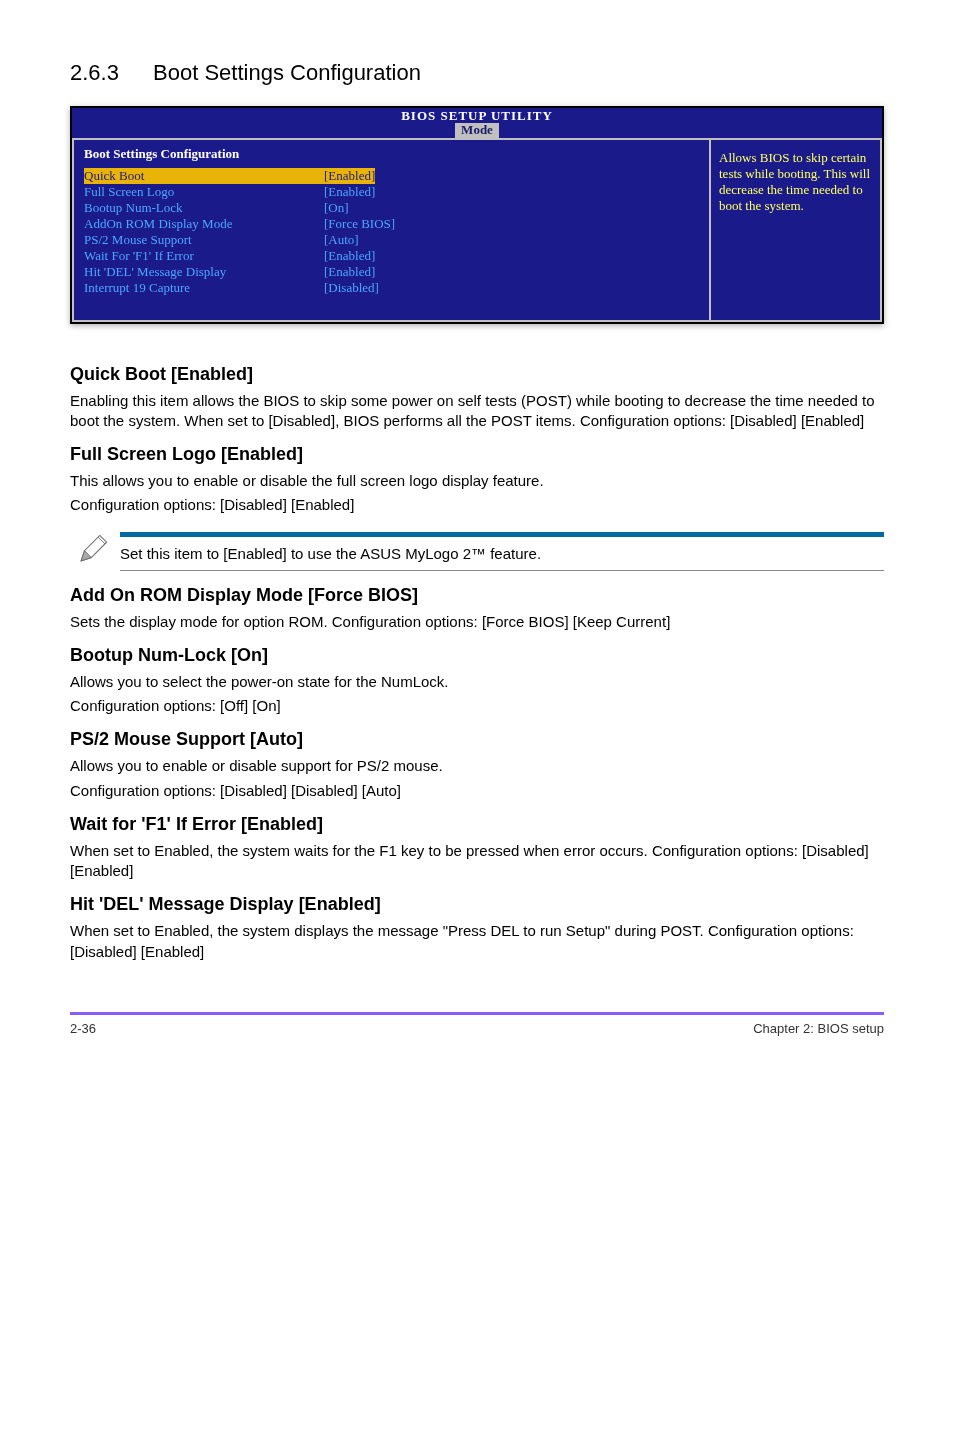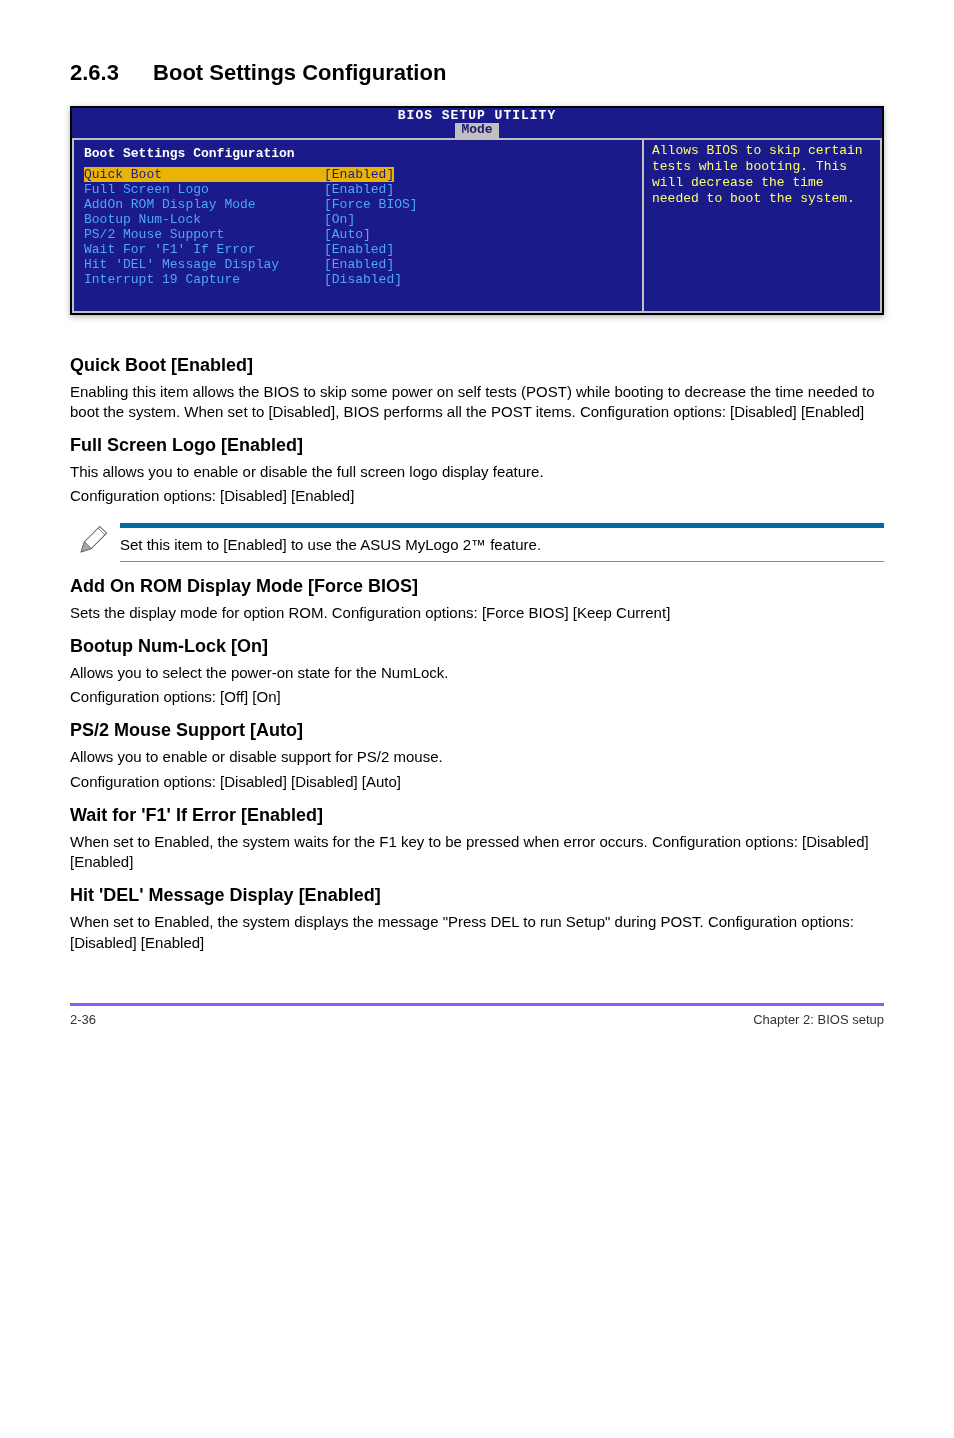--- a/index.html
+++ b/index.html
@@ -6,29 +6,29 @@
   body {
     background: #ffffff;
     font-family: Arial, Helvetica, sans-serif;
     color: #000000;
     width: 954px;
     margin: 0 auto;
     padding: 60px 70px 30px 70px;
   }
   .section-header {
     font-size: 22px;
-    font-weight: bold;
+    font-weight: normal;
     margin-bottom: 20px;
   }
   .section-number { display: inline-block; margin-right: 28px; }
   .bios-box {
     border: 2px solid #000;
     background: #1a1a8a;
     margin-bottom: 40px;
-    font-family: Liberation Mono, monospace;
+    font-family: Liberation Serif, serif;
     font-size: 13px;
     overflow: hidden;
     box-shadow: 0 2px 6px rgba(0,0,0,0.3);
   }
   .bios-title-bar {
     background: #1a1a8a;
     text-align: center;
     padding: 1px 0 0 0;
     line-height: 1.1;
   }
@@ -52,25 +52,25 @@
   .bios-left-title { font-weight: bold; color: #ffffff; margin-bottom: 6px; }
   .bios-row { display: flex; }
   .bios-label { width: 240px; }
   .bios-value { }
   .bios-highlight .bios-label,
   .bios-highlight .bios-value {
     background: #eab308;
     color: #1a1a8a;
   }
   .bios-right {
-    width: 240px;
+    width: 173px;
     border: 2px solid #c0c0c0;
     background: #1a1a8a;
     color: #ffff66;
-    padding: 3px 8px;
+    padding: 10px 8px;
     line-height: 1.25;
   }
   h3.subhead {
     font-size: 18px;
     font-weight: bold;
     margin-top: 13px;
     margin-bottom: 6px;
   }
   p.bodytext {
     font-size: 15px;
@@ -124,26 +124,26 @@
       <div id="bios-rows">
           <div class="bios-row bios-highlight">
             <span class="bios-label">Quick Boot</span>
             <span class="bios-value">[Enabled]</span>
           </div>
           <div class="bios-row">
             <span class="bios-label">Full Screen Logo</span>
             <span class="bios-value">[Enabled]</span>
           </div>
           <div class="bios-row">
+            <span class="bios-label">Bootup Num-Lock</span>
+            <span class="bios-value">[On]</span>
+          </div>
+          <div class="bios-row">
             <span class="bios-label">AddOn ROM Display Mode</span>
             <span class="bios-value">[Force BIOS]</span>
-          </div>
-          <div class="bios-row">
-            <span class="bios-label">Bootup Num-Lock</span>
-            <span class="bios-value">[On]</span>
           </div>
           <div class="bios-row">
             <span class="bios-label">PS/2 Mouse Support</span>
             <span class="bios-value">[Auto]</span>
           </div>
           <div class="bios-row">
             <span class="bios-label">Wait For 'F1' If Error</span>
             <span class="bios-value">[Enabled]</span>
           </div>
           <div class="bios-row">

